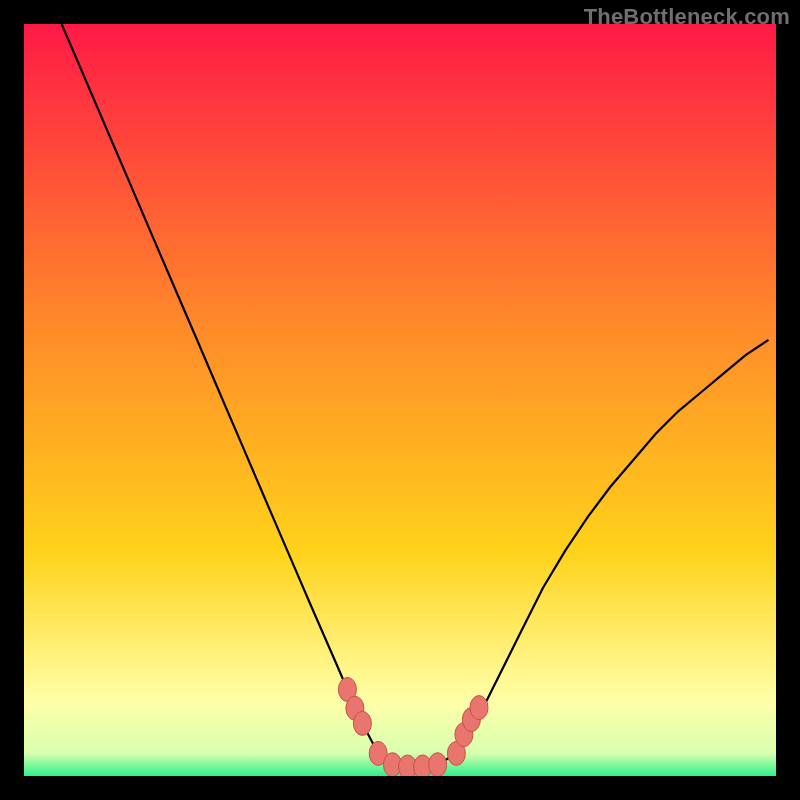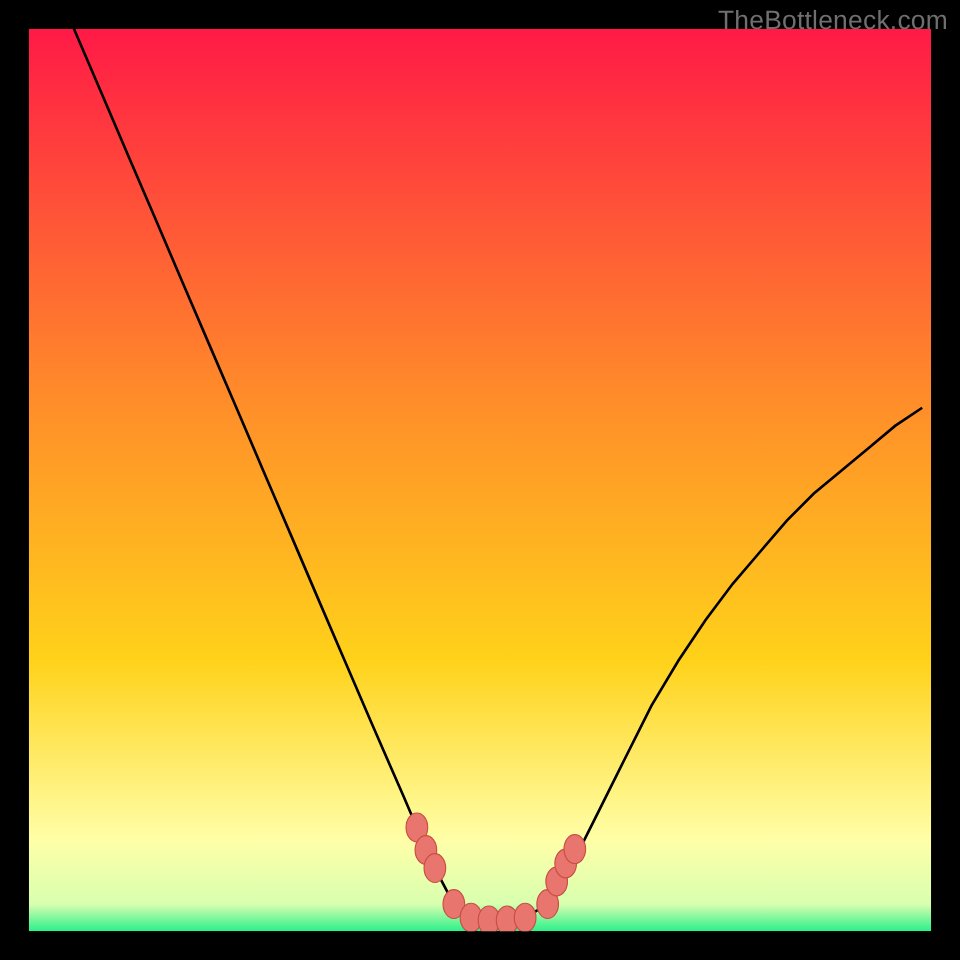--- a/index.html
+++ b/index.html
@@ -24,21 +24,21 @@
     top: 0;
     width: 752px;
     height: 752px;
   }
   .watermark {
     position: absolute;
     top: 4px;
     right: 10px;
     font-family: Arial, Helvetica, sans-serif;
     font-size: 22px;
-    font-weight: 400;
+    font-weight: 700;
     color: #6f6f6f;
     letter-spacing: 0.2px;
   }
 </style>
 </head>
 <body>
 
 <div class="frame">
   <svg class="plot" viewBox="0 0 752 752" preserveAspectRatio="none">
     <defs>

